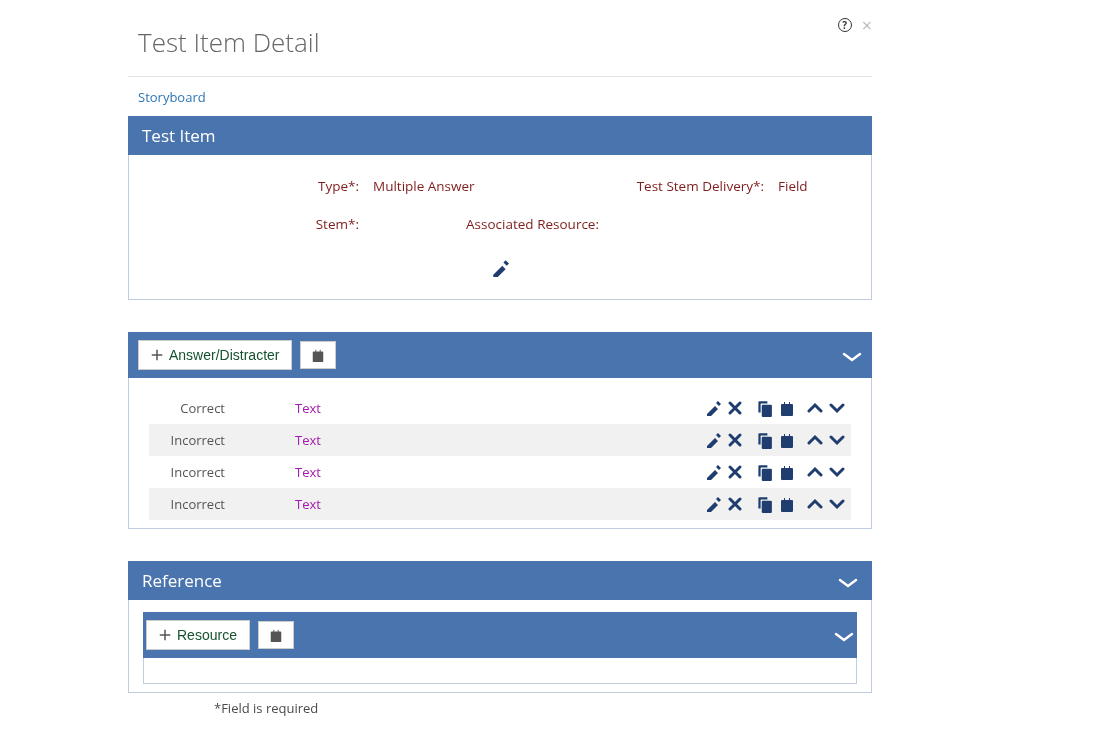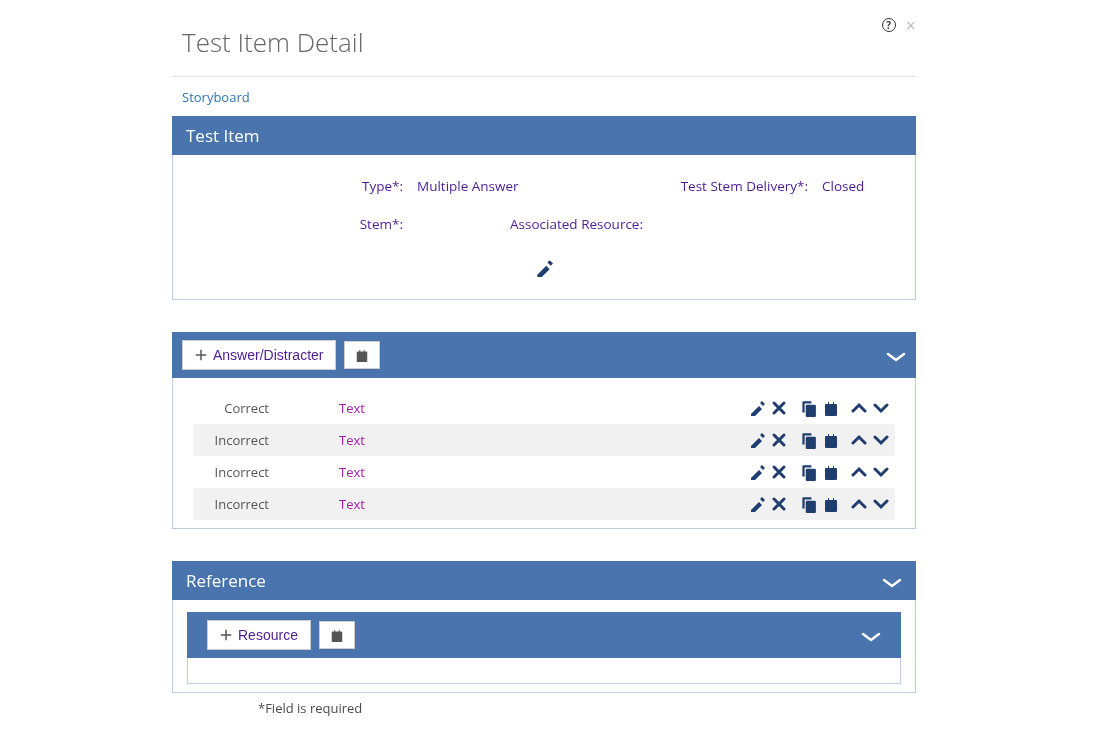--- a/index.html
+++ b/index.html
@@ -6,21 +6,20 @@
   body {
     margin: 0;
     font-family: "Segoe UI", "Open Sans", Arial, sans-serif;
     font-size: 14px;
     color: #555;
     background: #fff;
   }
   .page {
     width: 972px;
     padding: 16px 100px 10px 128px;
-    margin-left: 44px;
   }
   .topbar {
     display: flex;
     justify-content: space-between;
     align-items: flex-start;
   }
   h1.title {
     font-weight: 300;
     color: #666;
     margin: 8px 0 16px 10px;
@@ -60,39 +59,39 @@
     border-top: none;
     padding: 22px 18px 18px;
     background: #fff;
   }
   .detail-grid {
     display: grid;
     grid-template-columns: 216px 230px 155px auto;
     row-gap: 20px;
     column-gap: 10px;
     font-size: 13.5px;
-    color: #4c1d95;
+    color: #7f1d1d;
     margin-bottom: 6px;
   }
   .dg-label { text-align: right; padding-right: 4px; }
   .edit-row { text-align: center; margin-top: 6px; }
 
   .toolbar {
     background: #4a74ad;
     padding: 8px 10px;
     display: flex;
     align-items: center;
     gap: 8px;
   }
   .btn {
     background: #fff;
     border: 1px solid #ccc;
     padding: 6px 12px;
     font-size: 14px;
-    color: #4c1d95;
+    color: #14532d;
     display: inline-flex;
     align-items: center;
     gap: 6px;
     cursor: pointer;
   }
   .btn.icon-only { padding: 6px 10px; }
   .toolbar-spacer { flex: 1; }
   .chev-down svg { display: block; }
 
   .answers-body {
@@ -116,21 +115,21 @@
   .ico.gap-after { margin-right: 6px; }
 
   .ref-body {
     border: 1px solid #bfcde0;
     border-top: none;
     padding: 12px 14px 8px;
     background: #fff;
   }
   .ref-inner-toolbar {
     background: #4a74ad;
-    padding: 8px 20px;
+    padding: 8px 3px;
     display: flex;
     align-items: center;
     gap: 8px;
   }
   .ref-list {
     border: 1px solid #bfcde0;
     border-top: none;
     height: 26px;
     background: #fff;
   }
@@ -194,21 +193,21 @@
 
   <div class="panel">
     <div class="panel-header">
       <span>Test Item</span>
     </div>
     <div class="panel-body">
       <div class="detail-grid">
         <div class="dg-label">Type*:</div>
         <div>Multiple Answer</div>
         <div class="dg-label">Test Stem Delivery*:</div>
-        <div>Closed</div>
+        <div>Field</div>
 
         <div class="dg-label">Stem*:</div>
 
         <div class="dg-label">Associated Resource:</div>
         <div style="grid-column: 2 / span 3;"></div>
       </div>
       <div class="edit-row">
         <span class="ico" style="color:#1f3d6e; display:inline-block;">
           <svg width="18" height="18" viewBox="0 0 16 16">
               <use href="#i-pencil"></use>

